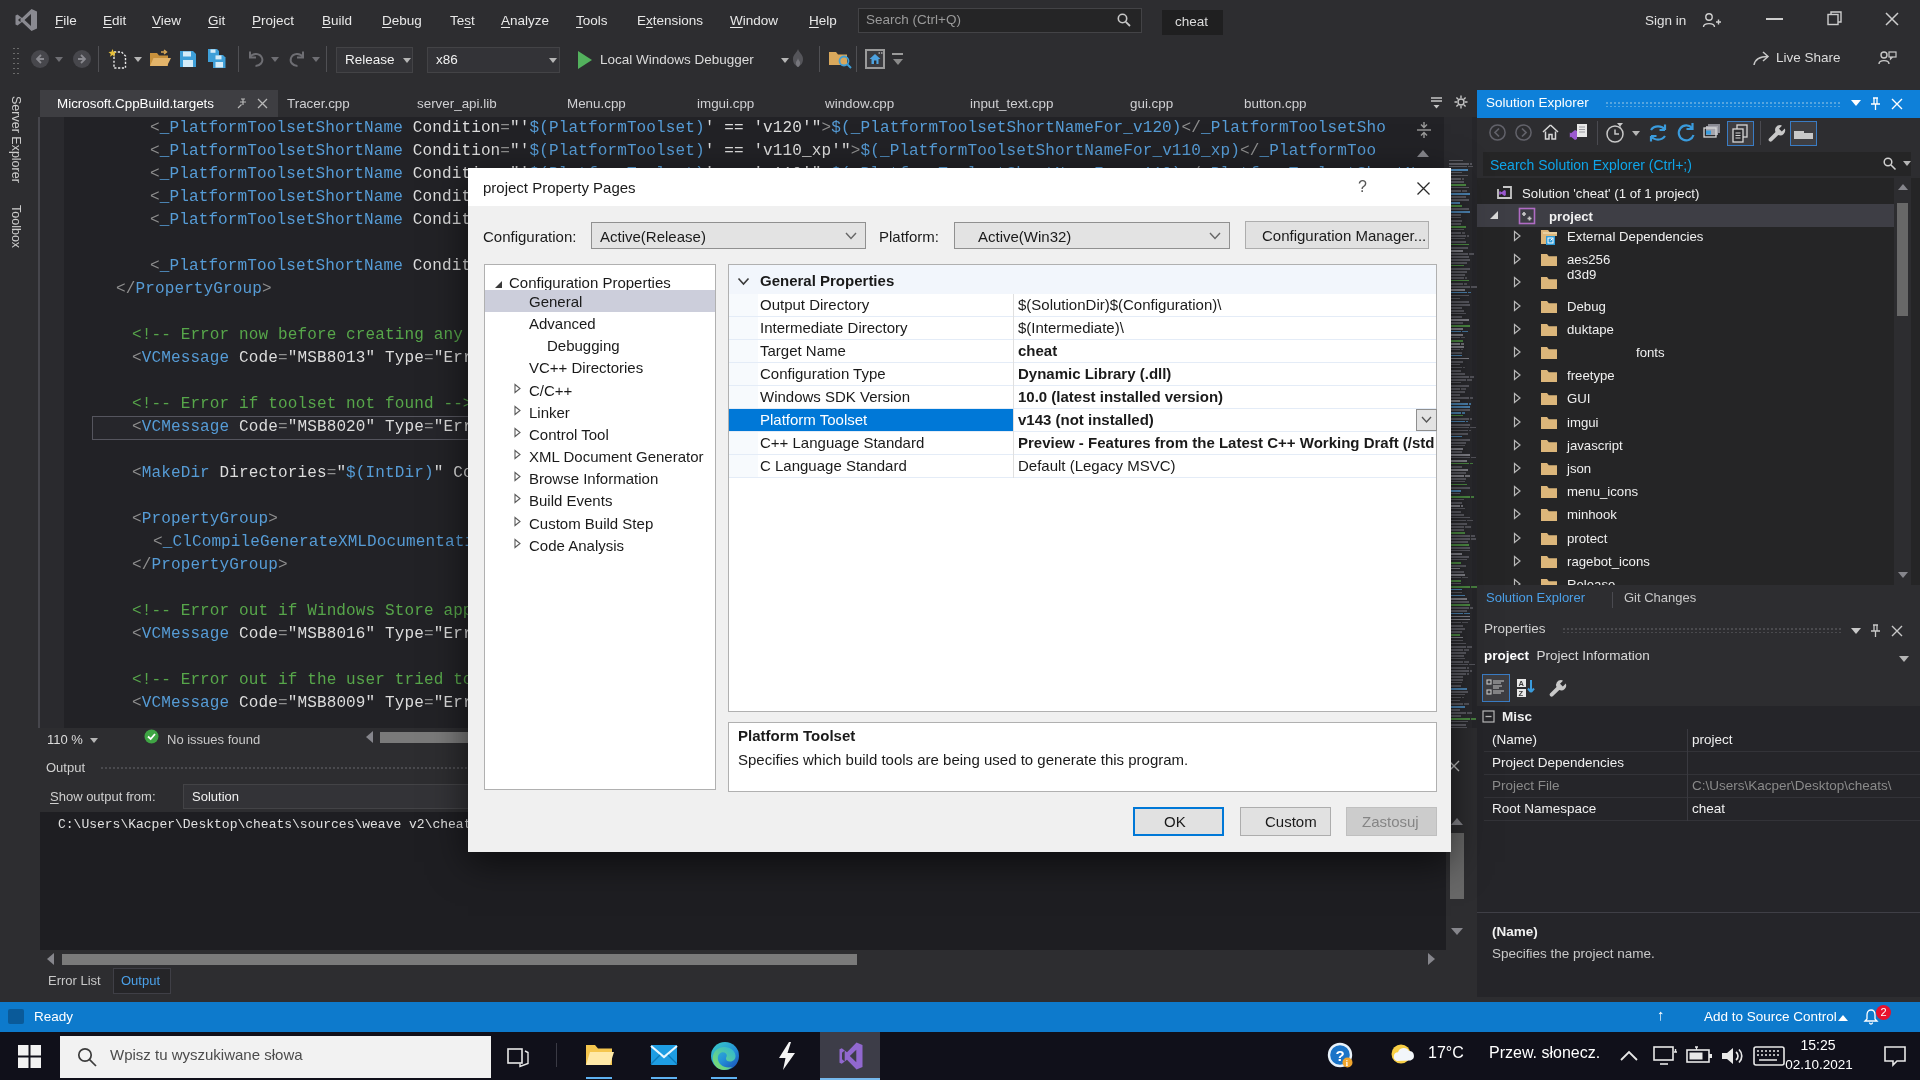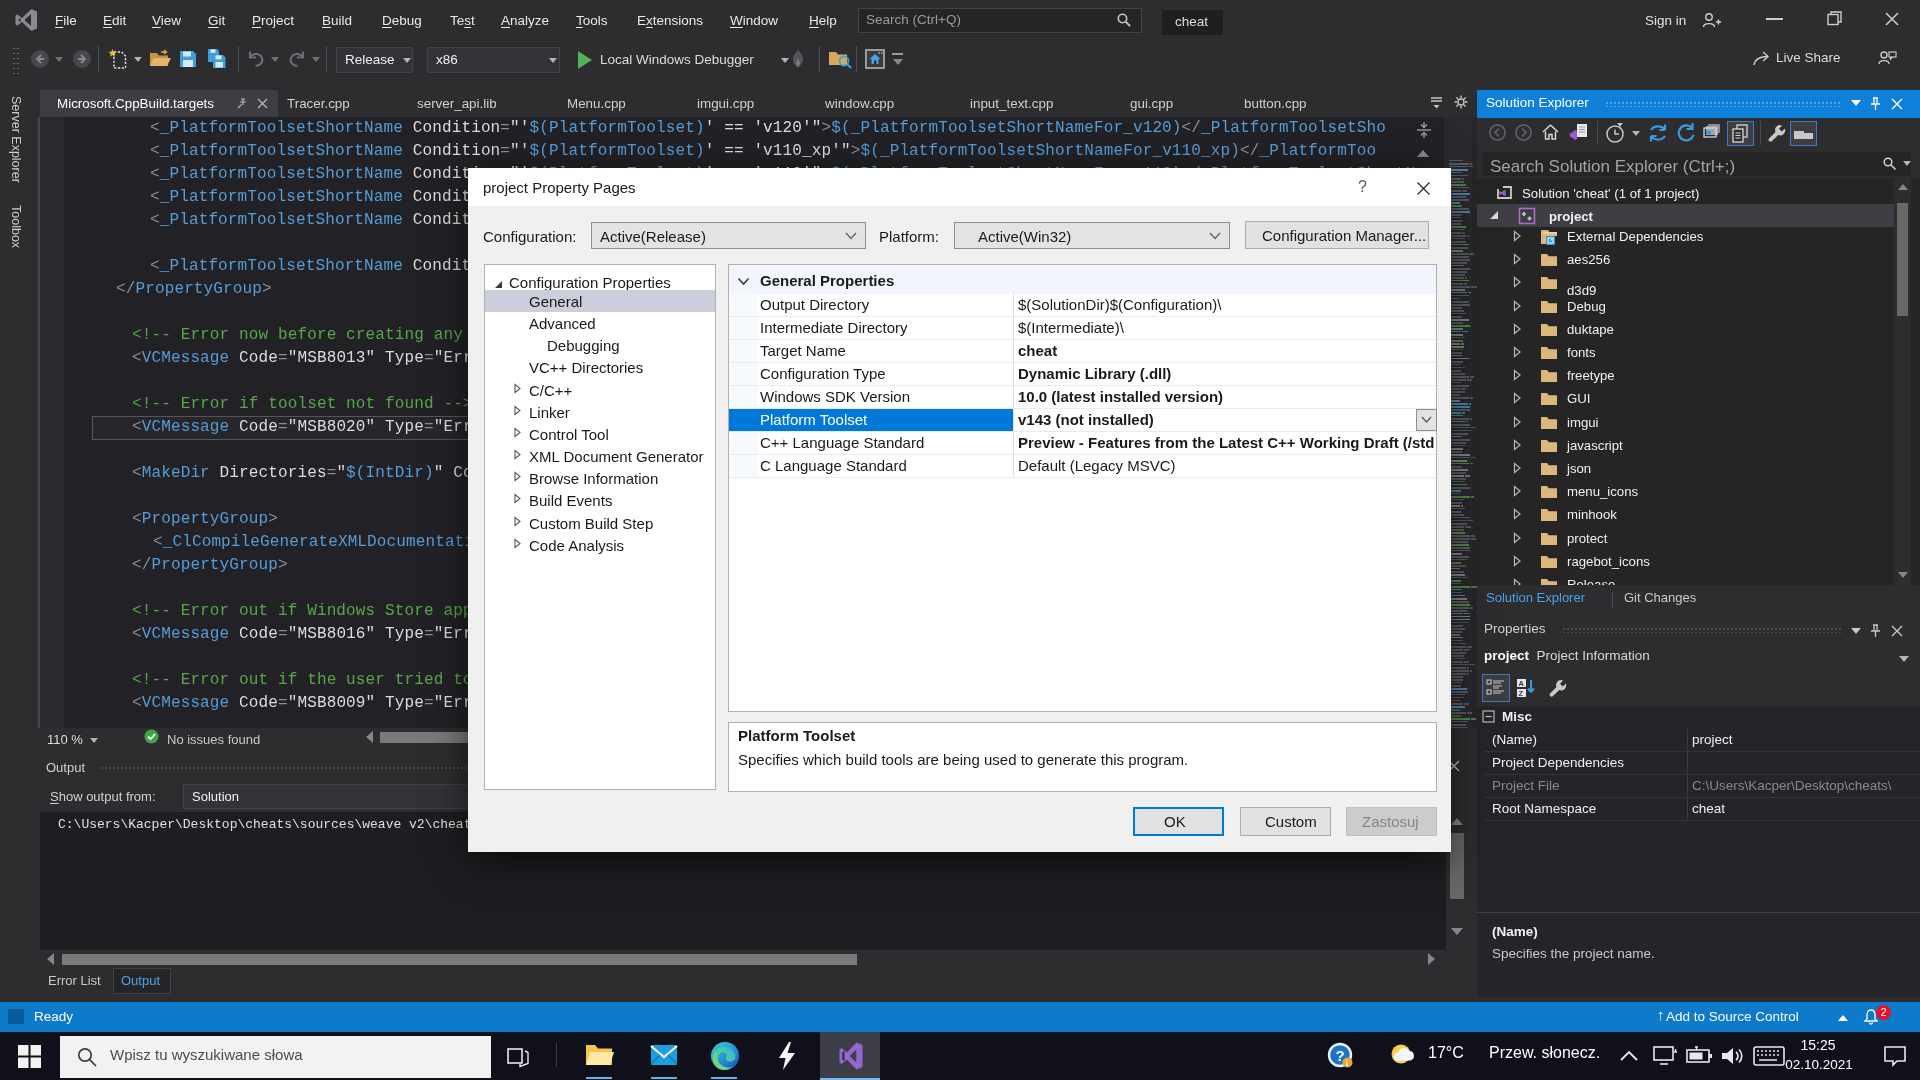--- a/index.html
+++ b/index.html
@@ -568,21 +568,21 @@
       </svg>
 <div class="sep" style="left:1760px;top:121px;height:24px;background:#4a4a50"></div>
 <svg class="a" style="left:1767px;top:123px" width="20" height="20" viewBox="0 0 20 20">
         <path d="M13 2 a5 5 0 0 0 -4.5 7 L2 15.5 a2 2 0 0 0 2.8 2.8 L11.3 12 a5 5 0 0 0 6.5-6.5 l-3 3 -2.8-2.8 3-3 A5 5 0 0 0 13 2 Z" fill="#c8c8c8"></path>
       </svg>
 <div class="a" style="left:1790px;top:121px;width:27px;height:25px;border:1px solid #3a7cc4;box-sizing:border-box;background:#3e3e42"></div>
 <div class="a" style="left:1794px;top:133px;width:19px;height:6px;background:#c8c8c8"></div>
 <div class="a" style="left:1794px;top:131px;width:10px;height:2px;background:#c8c8c8"></div>
 <div class="a" style="left:1477px;top:149px;width:443px;height:29px;background:#2d2d30"></div>
 <div class="a" style="left:1483px;top:152px;width:428px;height:24px;background:#252526"></div>
-<div class="a" style="left:1490px;top:157px;color:#a3a3a3;font-size:17px">Search Solution Explorer (Ctrl+;)</div>
+<div class="a" style="left:1490px;top:157px;color:#0ea5e9;font-size:14px">Search Solution Explorer (Ctrl+;)</div>
 <svg class="a" style="left:1882px;top:156px" width="15" height="15" viewBox="0 0 15 15">
         <circle cx="6" cy="6" r="3.8" fill="none" stroke="#d0d0d0" stroke-width="1.5"></circle>
         <line x1="9" y1="9" x2="13.5" y2="13.5" stroke="#d0d0d0" stroke-width="1.6"></line>
       </svg>
 <div class="a" style="left:1903px;top:161px;border-left:4px solid transparent;border-right:4px solid transparent;border-top:5px solid #b5b5b5"></div>
 <div class="a" style="left:1477px;top:178px;width:443px;height:407px;background:#252526"></div>
 <div class="a" style="left:1477px;top:204px;width:417px;height:23px;background:#3e3e45"></div>
       <svg class="a" style="left:1496px;top:184px" width="17" height="17" viewBox="0 0 17 17">
         <path d="M2 5 V14 H15 V3 H7" fill="none" stroke="#c8c8c8" stroke-width="1.8"></path>
         <path fill="#9b59d0" d="M8.3 6 L5.6 8.3 L4.2 7.2 L3.2 7.6 V10.4 L4.2 10.8 L5.6 9.7 L8.3 12 L9.8 11.3 V6.7 Z"></path>
@@ -614,42 +614,42 @@
 <svg class="a" style="left:1540px;top:252px" width="18" height="15" viewBox="0 0 18 15">
         <path d="M1 2 H7 L8.8 4.2 H17 V14 H1 Z" fill="#dcb67a"></path>
       </svg>
 <div class="a sei" style="left:1567px;top:252px">aes256</div>
 <svg class="a" style="left:1512px;top:276px" width="10" height="12" viewBox="0 0 10 12">
         <path d="M2.5 1.5 L8 6 L2.5 10.5 Z" fill="none" stroke="#b8b8b8" stroke-width="1.2"></path>
       </svg>
 <svg class="a" style="left:1540px;top:275px" width="18" height="15" viewBox="0 0 18 15">
         <path d="M1 2 H7 L8.8 4.2 H17 V14 H1 Z" fill="#dcb67a"></path>
       </svg>
-<div class="a sei" style="left:1567px;top:283px">d3d9</div>
+<div class="a sei" style="left:1567px;top:267px">d3d9</div>
 <svg class="a" style="left:1512px;top:300px" width="10" height="12" viewBox="0 0 10 12">
         <path d="M2.5 1.5 L8 6 L2.5 10.5 Z" fill="none" stroke="#b8b8b8" stroke-width="1.2"></path>
       </svg>
 <svg class="a" style="left:1540px;top:299px" width="18" height="15" viewBox="0 0 18 15">
         <path d="M1 2 H7 L8.8 4.2 H17 V14 H1 Z" fill="#dcb67a"></path>
       </svg>
 <div class="a sei" style="left:1567px;top:299px">Debug</div>
 <svg class="a" style="left:1512px;top:323px" width="10" height="12" viewBox="0 0 10 12">
         <path d="M2.5 1.5 L8 6 L2.5 10.5 Z" fill="none" stroke="#b8b8b8" stroke-width="1.2"></path>
       </svg>
 <svg class="a" style="left:1540px;top:322px" width="18" height="15" viewBox="0 0 18 15">
         <path d="M1 2 H7 L8.8 4.2 H17 V14 H1 Z" fill="#dcb67a"></path>
       </svg>
 <div class="a sei" style="left:1567px;top:322px">duktape</div>
 <svg class="a" style="left:1512px;top:346px" width="10" height="12" viewBox="0 0 10 12">
         <path d="M2.5 1.5 L8 6 L2.5 10.5 Z" fill="none" stroke="#b8b8b8" stroke-width="1.2"></path>
       </svg>
 <svg class="a" style="left:1540px;top:345px" width="18" height="15" viewBox="0 0 18 15">
         <path d="M1 2 H7 L8.8 4.2 H17 V14 H1 Z" fill="#dcb67a"></path>
       </svg>
-<div class="a sei" style="left:1567px;top:345px">fonts</div>
+<div class="a sei" style="left:1636px;top:345px">fonts</div>
 <svg class="a" style="left:1512px;top:369px" width="10" height="12" viewBox="0 0 10 12">
         <path d="M2.5 1.5 L8 6 L2.5 10.5 Z" fill="none" stroke="#b8b8b8" stroke-width="1.2"></path>
       </svg>
 <svg class="a" style="left:1540px;top:368px" width="18" height="15" viewBox="0 0 18 15">
         <path d="M1 2 H7 L8.8 4.2 H17 V14 H1 Z" fill="#dcb67a"></path>
       </svg>
 <div class="a sei" style="left:1567px;top:368px">freetype</div>
 <svg class="a" style="left:1512px;top:392px" width="10" height="12" viewBox="0 0 10 12">
         <path d="M2.5 1.5 L8 6 L2.5 10.5 Z" fill="none" stroke="#b8b8b8" stroke-width="1.2"></path>
       </svg>
@@ -770,21 +770,21 @@
 <div class="a" style="left:1687px;top:729px;width:1px;height:92px;background:#3a3a40"></div>
 <div class="a" style="left:1477px;top:912px;width:443px;height:84px;background:#252529;border-top:1px solid #3f3f46"></div>
 <div class="a" style="left:1492px;top:924px;color:#f0f0f0;font-size:13.5px;font-weight:bold">(Name)</div>
 <div class="a" style="left:1492px;top:946px;color:#c8c8c8;font-size:13.5px">Specifies the project name.</div>
 </div>
 
 <div class="a" style="left:0;top:1002px;width:1920px;height:30px;background:#0d7acc"></div>
 <div class="a" style="left:8px;top:1009px;width:16px;height:15px;background:#0a5a99;border-radius:2px"></div>
 <div class="a" style="left:34px;top:1009px;color:#fff;font-size:13.5px">Ready</div>
 <div class="a" style="left:1657px;top:1006px;color:#fff;font-size:15px">↑</div>
-<div class="a" style="left:1666px;top:1009px;color:#fff;font-size:13.5px">Add to Source Control</div>
+<div class="a" style="left:1704px;top:1009px;color:#fff;font-size:13.5px">Add to Source Control</div>
 <div class="a" style="left:1838px;top:1015px;border-left:5px solid transparent;border-right:5px solid transparent;border-bottom:6px solid #fff"></div>
 <svg class="a" style="left:1862px;top:1008px" width="18" height="18" viewBox="0 0 18 18">
       <path d="M9 2 C12 2 13 4.5 13 7 V11 L15 13 H3 L5 11 V7 C5 4.5 6 2 9 2 Z M7.5 14.5 a1.5 1.5 0 0 0 3 0" fill="none" stroke="#fff" stroke-width="1.3"></path>
     </svg>
 <div class="a" style="left:1876px;top:1005px;width:15px;height:15px;background:#e8112d;border-radius:50%;color:#fff;font-size:11px;text-align:center;line-height:15px">2</div>
 
 <div class="a" style="left:0;top:1032px;width:1920px;height:48px;background:#10101a"></div>
 <div id="taskbar">
 <svg class="a" style="left:18px;top:1045px" width="23" height="23" viewBox="0 0 23 23">
         <rect x="0" y="0" width="10.5" height="10.5" fill="#f2f2f2"></rect>

